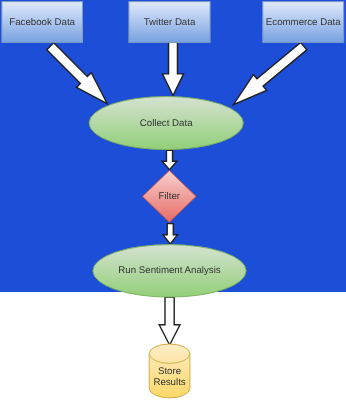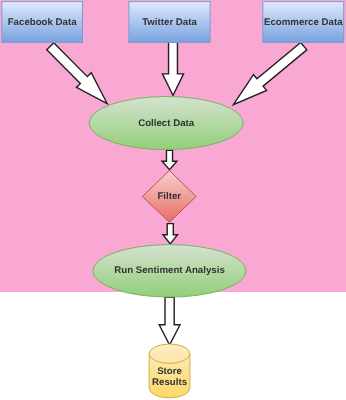--- a/index.html
+++ b/index.html
@@ -1,18 +1,18 @@
 <!DOCTYPE html>
 <html><head>
 <meta charset="utf-8">
 <style>
   html,body{margin:0;padding:0;background:#ffffff;}
   body{width:346px;height:400px;overflow:hidden;
        font-family:"Liberation Sans",sans-serif;}
-  #stage{position:relative;width:346px;height:292px;background:#f9a8d4;font-weight:bold;}
+  #stage{position:relative;width:346px;height:292px;background:#1d4ed8;}
   svg#diagram{position:absolute;left:0;top:0;display:block;}
   text.nodelabel{font-family:"Liberation Sans",sans-serif;font-size:9.7px;
                  fill:#333333;text-anchor:middle;dominant-baseline:middle;
                  -webkit-font-smoothing:antialiased;
                  will-change:opacity;opacity:0.999;
                  text-rendering:geometricPrecision;}
 </style>
 </head>
 <body>
 

